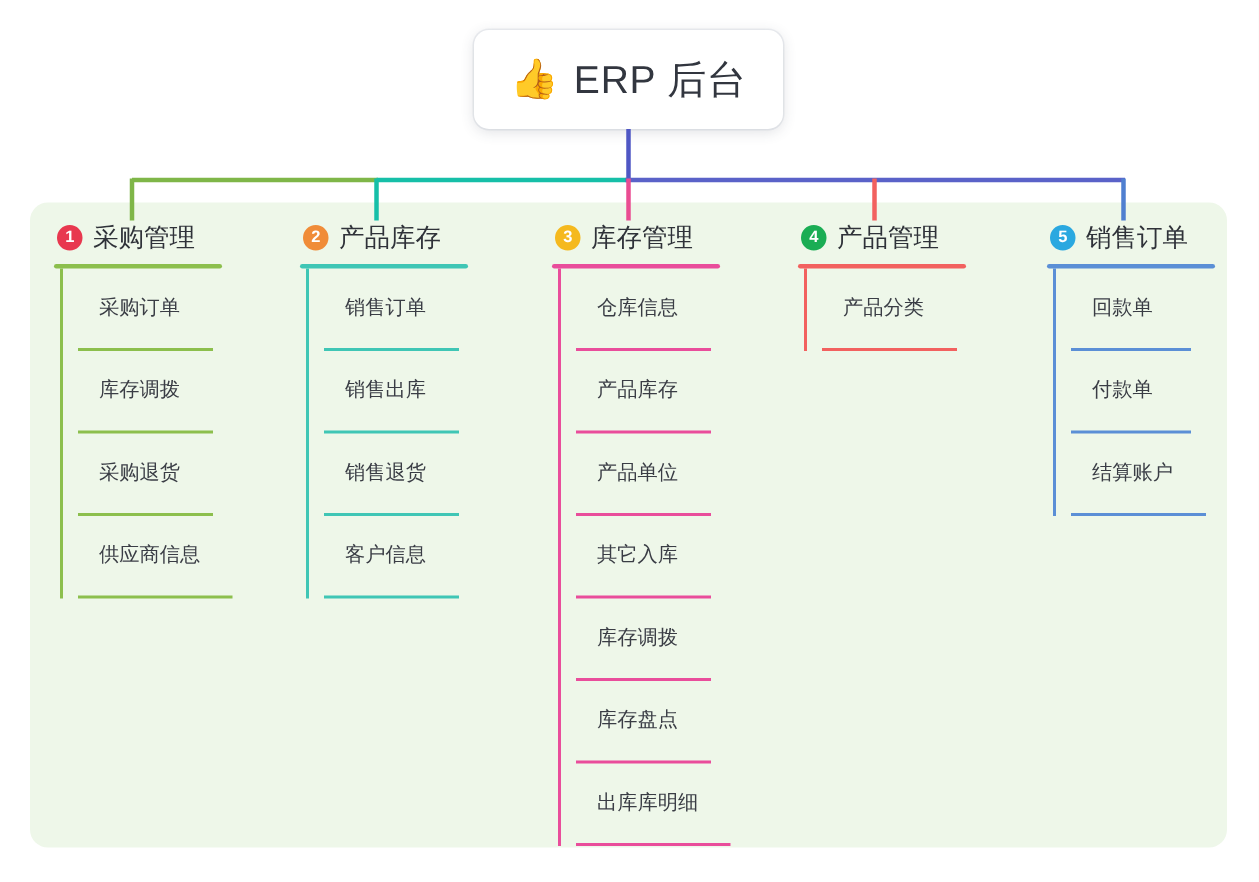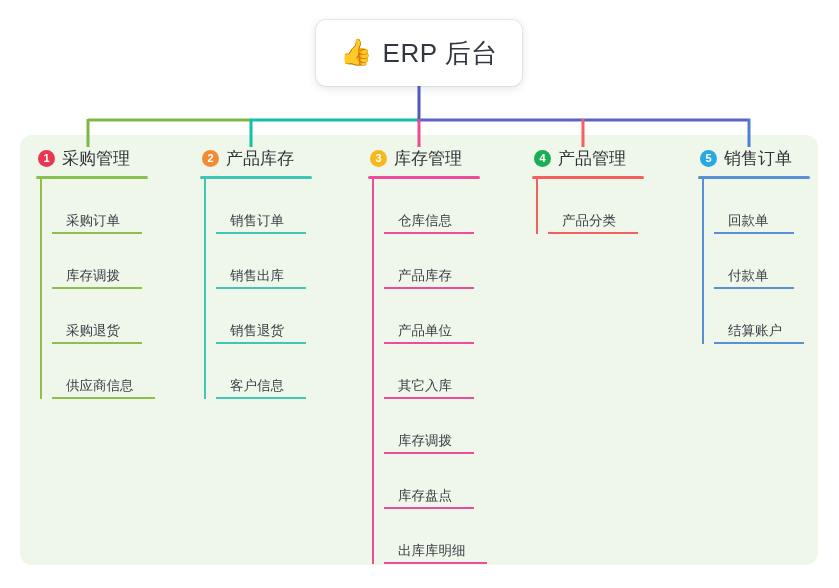--- a/index.html
+++ b/index.html
@@ -93,21 +93,21 @@
     position: absolute;
     left: 4px;
     top: 0;
     width: 2px;
     bottom: 0;
   }
   .item {
     position: relative;
     height: 55px;
     display: flex;
-    align-items: flex-end;
+    align-items: center;
     padding-left: 18px;
   }
   .item-label {
     font-size: 13.5px;
     color: #3a3d45;
     white-space: nowrap;
     padding-bottom: 4px;
   }
   .item-rule {
     position: absolute;

